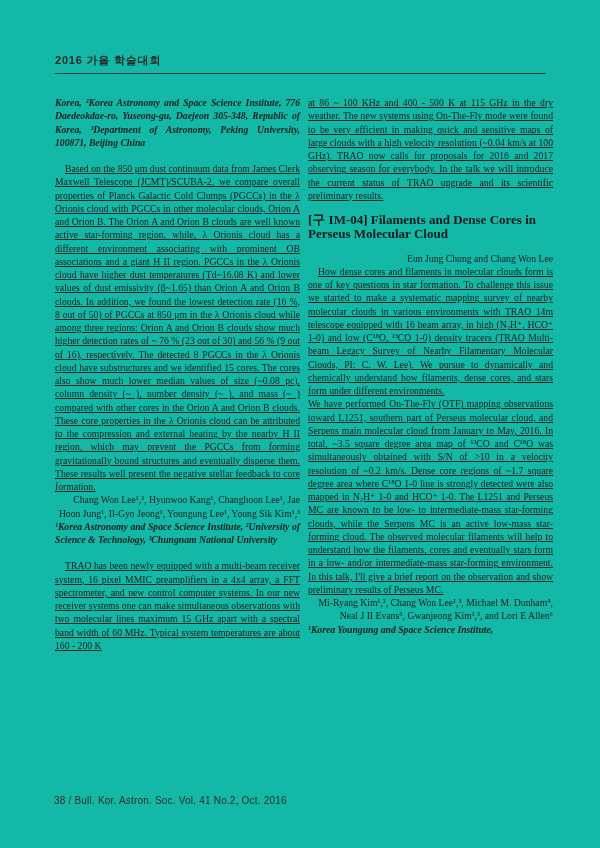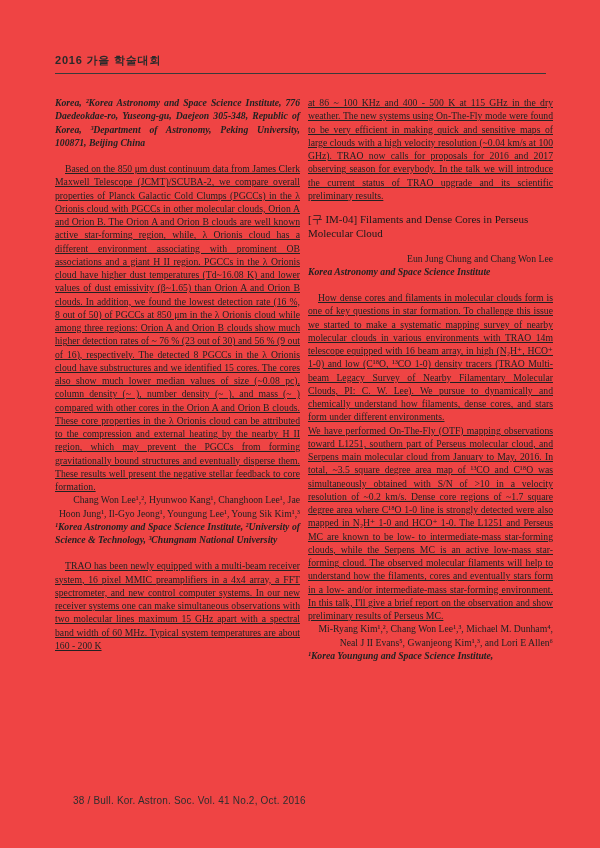--- a/index.html
+++ b/index.html
@@ -1,17 +1,17 @@
 <!DOCTYPE html>
 <html><head>
 <meta charset="utf-8">
 <style>
   html,body{margin:0;padding:0;background:#ffffff;}
   .page{
-    position:relative;width:600px;height:848px;background:#ef4444;
+    position:relative;width:600px;height:848px;background:#14b8a6;
     overflow:hidden;color:#1f1f1f;
   }
   .header{
     position:absolute;left:55px;top:50px;width:491px;
     border-bottom:1.6px solid #3a3a3a;padding-bottom:5px;
   }
   .header-title{
     font-family:"Liberation Sans","DejaVu Sans",sans-serif;
     font-size:11px;font-weight:600;letter-spacing:0.8px;color:#2a2a2a;
   }
@@ -25,26 +25,26 @@
     font-size:9.7px;line-height:13.25px;
     text-align:justify;color:#222222;
   }
   .col p{margin:0;}
   .para{margin:0;text-decoration:underline;}
   .indent{text-indent:10px;}
   .affil{font-style:italic;font-weight:bold;}
   .mb{margin-bottom:13px !important;}
   .sec-heading{
     font-family:"Liberation Serif","DejaVu Serif",serif;
-    font-size:11px;line-height:13.8px;font-weight:normal;
+    font-size:13px;line-height:13.8px;font-weight:bold;
     text-align:left;margin:11px 0 11px 0;color:#1a1a1a;
   }
   .authors{text-align:right;}
   .footer{
-    position:absolute;left:73px;top:795px;width:490px;
+    position:absolute;left:54px;top:795px;width:490px;
     font-family:"Liberation Sans","DejaVu Sans",sans-serif;
     font-size:10px;color:#2e2e2e;letter-spacing:0.2px;
   }
 </style>
 </head>
 <body>
 
 <div class="page">
 
   <header class="header">
@@ -58,21 +58,20 @@
       <p class="para indent">Based on the 850 μm dust continuum data from James Clerk Maxwell Telescope (JCMT)/SCUBA-2, we compare overall properties of Planck Galactic Cold Clumps (PGCCs) in the λ Orionis cloud with PGCCs in other molecular clouds, Orion A and Orion B. The Orion A and Orion B clouds are well known active star-forming region, while, λ Orionis cloud has a different environment associating with prominent OB associations and a giant H II region. PGCCs in the λ Orionis cloud have higher dust temperatures (Td~16.08 K) and lower values of dust emissivity (β~1.65) than Orion A and Orion B clouds. In addition, we found the lowest detection rate (16 %, 8 out of 50) of PGCCs at 850 μm in the λ Orionis cloud while among three regions: Orion A and Orion B clouds show much higher detection rates of ~ 76 % (23 out of 30) and 56 % (9 out of 16), respectively. The detected 8 PGCCs in the λ Orionis cloud have substructures and we identified 15 cores. The cores also show much lower median values of size (~0.08 pc), column density (~ ), number density (~ ), and mass (~ ) compared with other cores in the Orion A and Orion B clouds. These core properties in the λ Orionis cloud can be attributed to the compression and external heating by the nearby H II region, which may prevent the PGCCs from forming gravitationally bound structures and eventually disperse them. These results well present the negative stellar feedback to core formation.</p>
       <p class="authors">Chang Won Lee¹,², Hyunwoo Kang¹, Changhoon Lee¹, Jae Hoon Jung¹, Il-Gyo Jeong¹, Youngung Lee¹, Young Sik Kim¹,³</p>
       <p class="affil mb">¹Korea Astronomy and Space Science Institute, ²University of Science &amp; Technology, ³Chungnam National University</p>
       <p class="para indent">TRAO has been newly equipped with a multi-beam receiver system, 16 pixel MMIC preamplifiers in a 4x4 array, a FFT spectrometer, and new control computer systems. In our new receiver systems one can make simultaneous observations with two molecular lines maximum 15 GHz apart with a spectral band width of 60 MHz. Typical system temperatures are about 160 - 200 K</p>
     </div>
 
     <div class="col">
       <p class="para">at 86 ~ 100 KHz and 400 - 500 K at 115 GHz in the dry weather. The new systems using On-The-Fly mode were found to be very efficient in making quick and sensitive maps of large clouds with a high velocity resolution (~0.04 km/s at 100 GHz). TRAO now calls for proposals for 2016 and 2017 observing season for everybody. In the talk we will introduce the current status of TRAO upgrade and its scientific preliminary results.</p>
       <h2 class="sec-heading">[구 IM-04] Filaments and Dense Cores in Perseus Molecular Cloud</h2>
       <p class="authors">Eun Jung Chung and Chang Won Lee</p>
-      <p class="affil mb">Korea Astronomy and Space Science Institute</p>
       <p class="para indent">How dense cores and filaments in molecular clouds form is one of key questions in star formation. To challenge this issue we started to make a systematic mapping survey of nearby molecular clouds in various environments with TRAO 14m telescope equipped with 16 beam array, in high (N₂H⁺, HCO⁺ 1-0) and low (C¹⁸O, ¹³CO 1-0) density tracers (TRAO Multi-beam Legacy Survey of Nearby Filamentary Molecular Clouds, PI: C. W. Lee). We pursue to dynamically and chemically understand how filaments, dense cores, and stars form under different environments.</p>
       <p class="para">We have performed On-The-Fly (OTF) mapping observations toward L1251, southern part of Perseus molecular cloud, and Serpens main molecular cloud from January to May, 2016. In total, ~3.5 square degree area map of ¹³CO and C¹⁸O was simultaneously obtained with S/N of &gt;10 in a velocity resolution of ~0.2 km/s. Dense core regions of ~1.7 square degree area where C¹⁸O 1-0 line is strongly detected were also mapped in N₂H⁺ 1-0 and HCO⁺ 1-0. The L1251 and Perseus MC are known to be low- to intermediate-mass star-forming clouds, while the Serpens MC is an active low-mass star-forming cloud. The observed molecular filaments will help to understand how the filaments, cores and eventually stars form in a low- and/or intermediate-mass star-forming environment. In this talk, I'll give a brief report on the observation and show preliminary results of Perseus MC.</p>
       <p class="authors">Mi-Ryang Kim¹,², Chang Won Lee¹,³, Michael M. Dunham⁴, Neal J II Evans⁵, Gwanjeong Kim¹,³, and Lori E Allen⁶</p>
       <p class="affil">¹Korea Youngung and Space Science Institute,</p>
     </div>
 
   </div>
 
   <footer class="footer">
     <span>38 / Bull. Kor. Astron. Soc. Vol. 41 No.2, Oct. 2016</span>

